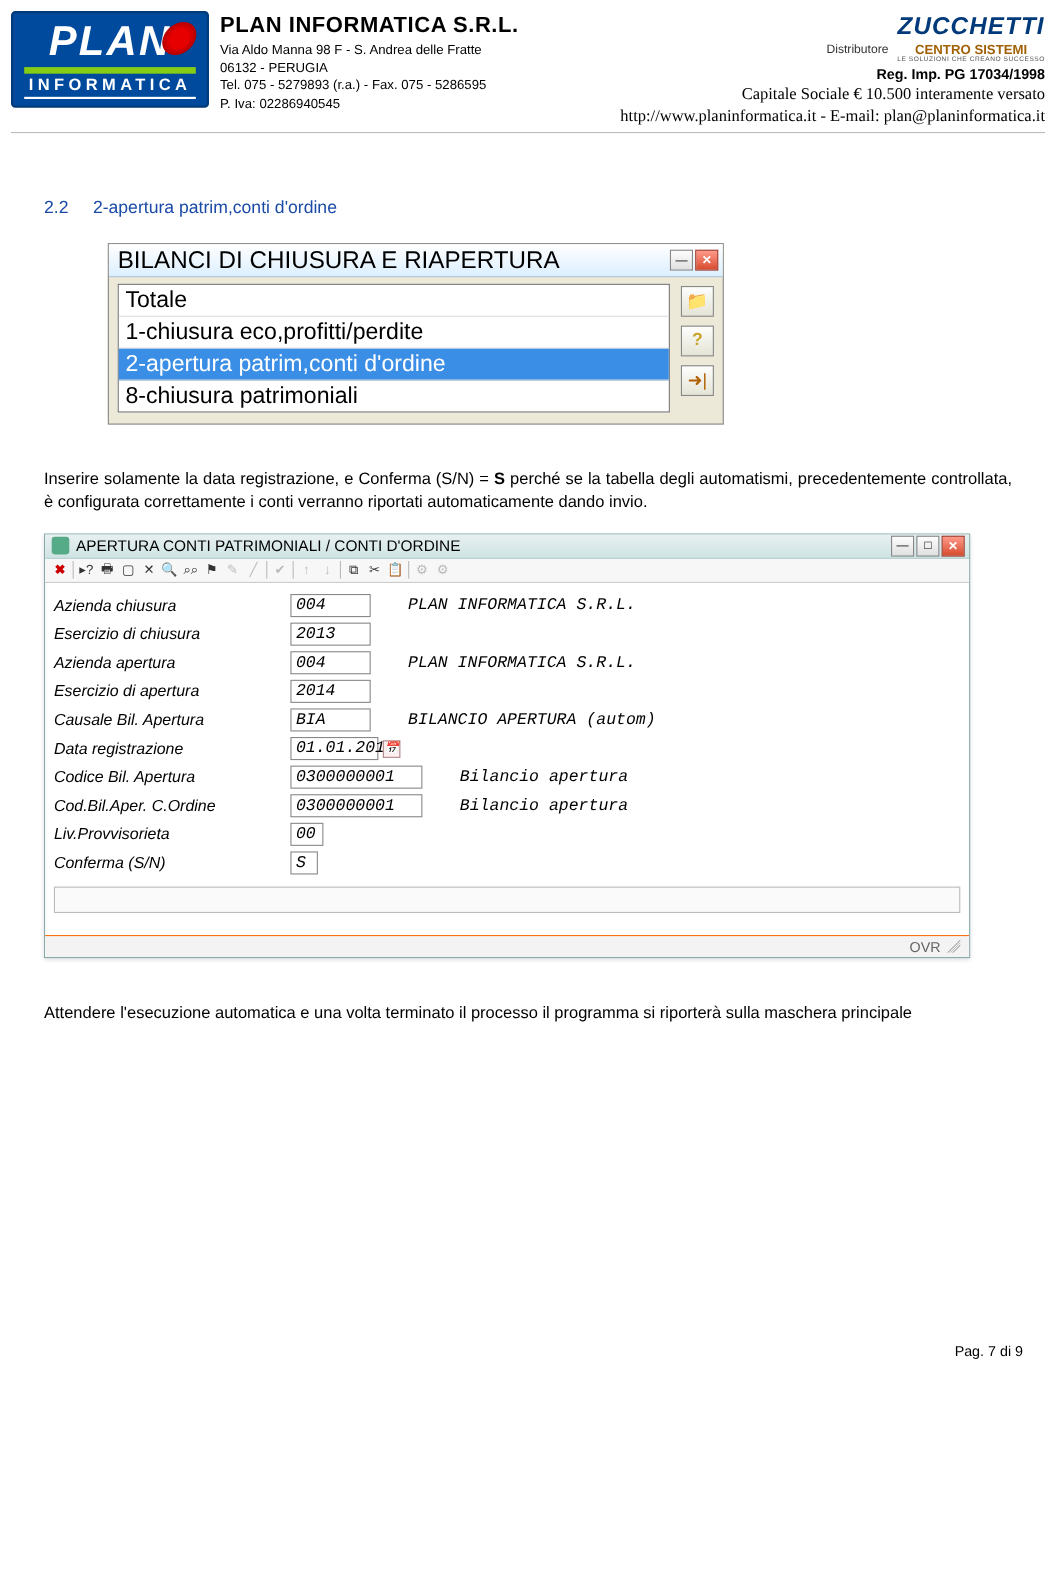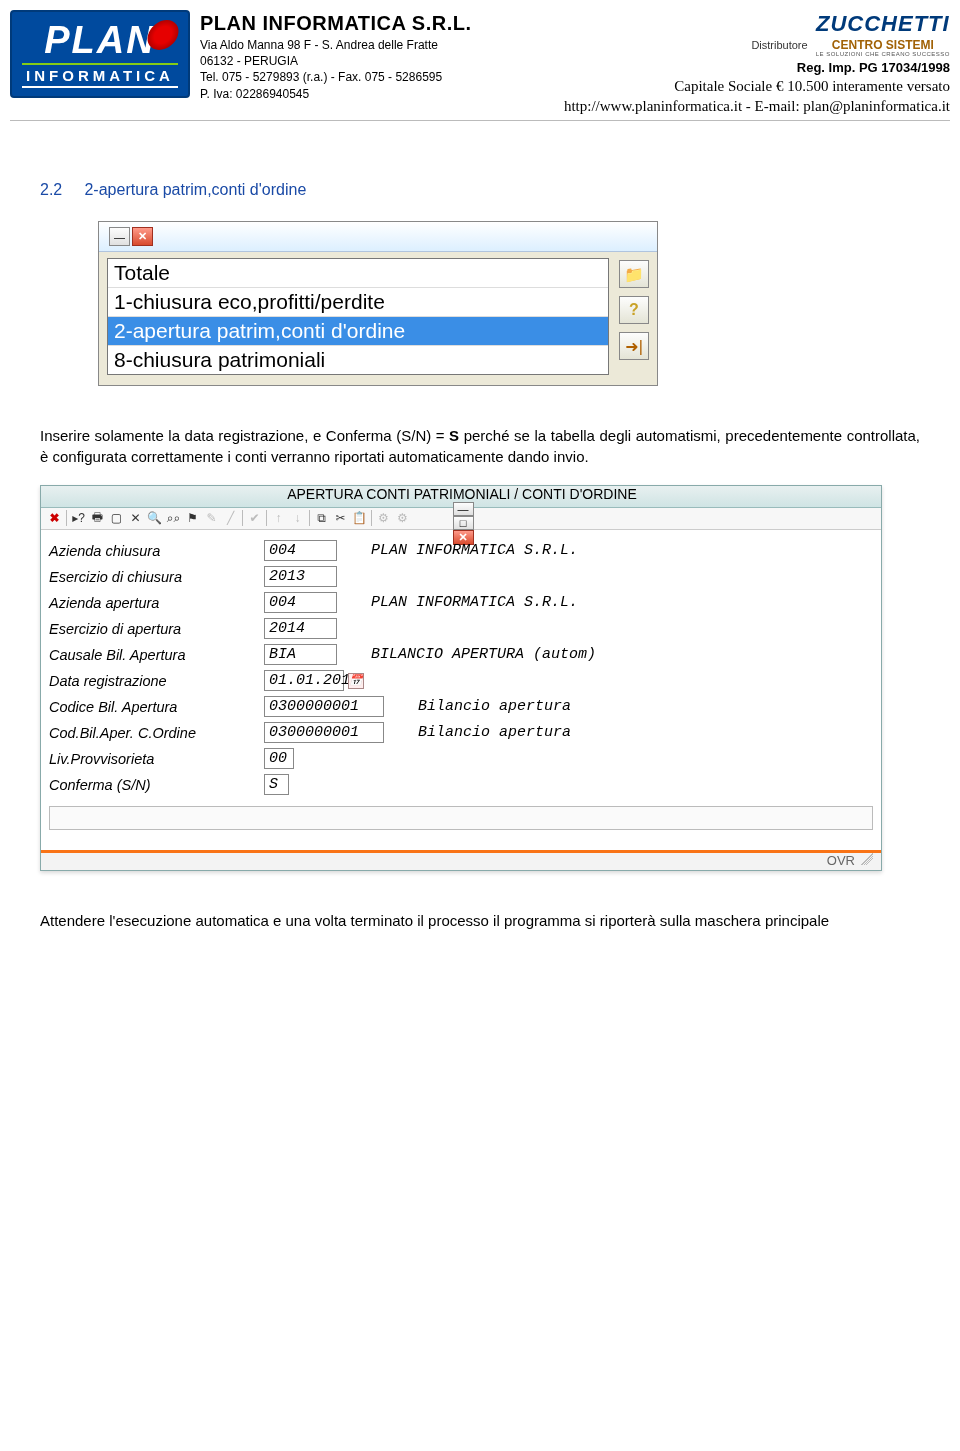--- a/index.html
+++ b/index.html
@@ -46,21 +46,21 @@
     letter-spacing: 2px;
     line-height: 1;
   }
   .logo-block .inform {
     font-family: Arial, sans-serif;
     font-weight: 700;
     font-size: 15px;
     letter-spacing: 4px;
     color: #fff;
     background: #004a9e;
-    border-top: 2px solid #84cc16;
+    border-top: 6px solid #84cc16;
     border-bottom: 2px solid #fff;
     padding: 2px 4px;
     margin-top: 4px;
   }
   .logo-block .swoosh {
     position: absolute;
     top: 8px;
     right: 10px;
     width: 30px;
     height: 30px;
@@ -226,21 +226,20 @@
     box-shadow: 0 2px 4px rgba(0,0,0,0.15);
   }
   .win2 .titlebar2 {
     height: 22px;
     background: linear-gradient(#e8f0f0, #cfe4e4);
     border-bottom: 1px solid #9bb;
     display: flex;
     align-items: center;
     padding: 0 4px 0 6px;
     font-size: 14px;
-    flex-direction: column;
   }
   .titlebar2 .ti {
     width: 16px;
     height: 16px;
     background: #5a8;
     border-radius: 3px;
     margin-right: 6px;
   }
   .titlebar2 .t2 { flex: 1; }
   .win2 .toolbar {
@@ -323,25 +322,26 @@
   .msgbar {
     margin: 6px 8px 4px 8px;
     height: 24px;
     border: 1px solid #bbb;
     background: #fafafa;
   }
   .statusbar {
     height: 20px;
     display: flex;
     justify-content: flex-end;
+    align-items: center;
     padding: 0 8px;
     font-size: 13px;
     color: #666;
     background: #f3f3f3;
-    border-top: 3px solid #f97316;
+    border-top: 1px solid #f97316;
     margin-top: 20px;
   }
   .resize-grip {
     width: 12px;
     height: 12px;
     margin-left: 6px;
     background:
       linear-gradient(135deg, transparent 50%, #bbb 50%, #bbb 55%, transparent 55%),
       linear-gradient(135deg, transparent 60%, #bbb 60%, #bbb 65%, transparent 65%),
       linear-gradient(135deg, transparent 70%, #bbb 70%, #bbb 75%, transparent 75%);
@@ -394,20 +394,21 @@
     </div>
   </div>
 
   <div class="section-heading">
     <span class="num">2.2</span>
     <span>2-apertura patrim,conti d'ordine</span>
   </div>
 
   <div class="win1">
     <div class="titlebar1">
+      <div class="title1">BILANCI DI CHIUSURA E RIAPERTURA</div>
       <div class="winbtn">—</div>
       <div class="winbtn close">✕</div>
     </div>
     <div class="win1-body">
       <div class="list1">
         <div class="row1">Totale</div>
         <div class="row1">1-chiusura eco,profitti/perdite</div>
         <div class="row1 selected">2-apertura patrim,conti d'ordine</div>
         <div class="row1" style="border-bottom:none">8-chiusura patrimoniali</div>
       </div>
@@ -532,14 +533,15 @@
       </div>
     <div class="msgbar"></div>
     <div class="statusbar">
       <span>OVR</span>
       <div class="resize-grip"></div>
     </div>
   </div>
 
   <div class="para2">Attendere l'esecuzione automatica e una volta terminato il processo il programma si riporterà sulla maschera principale</div>
 
+  <div class="footer">Pag. 7 di 9</div>
 
 </div>
 
 </body></html>

